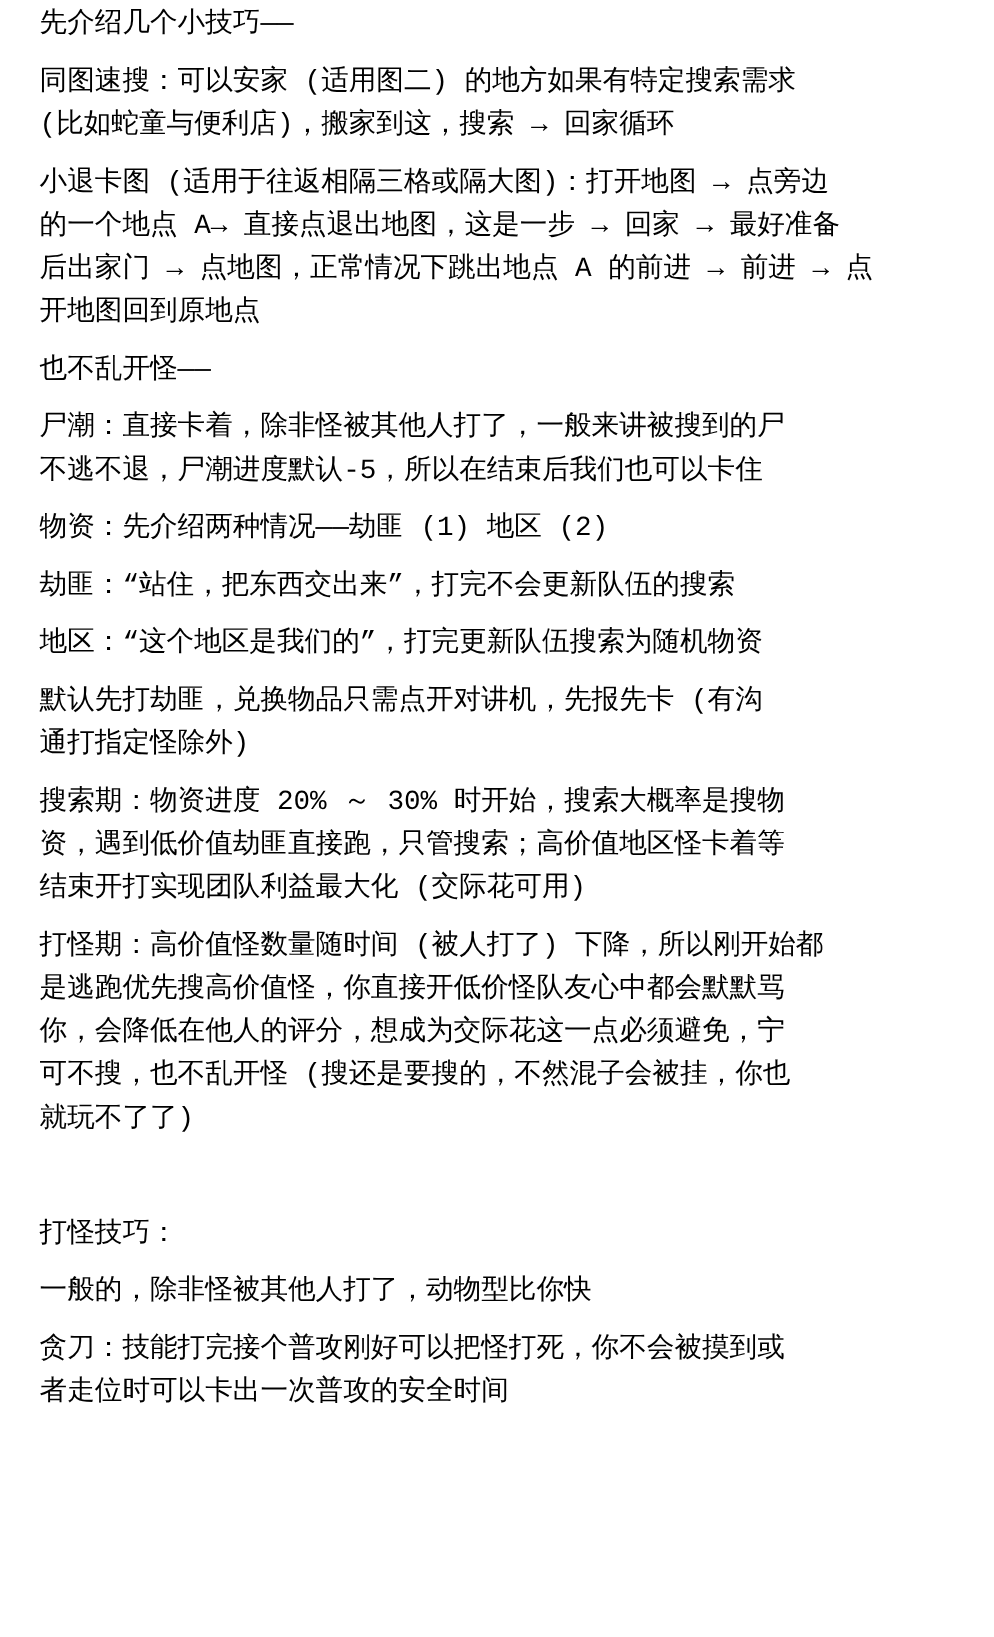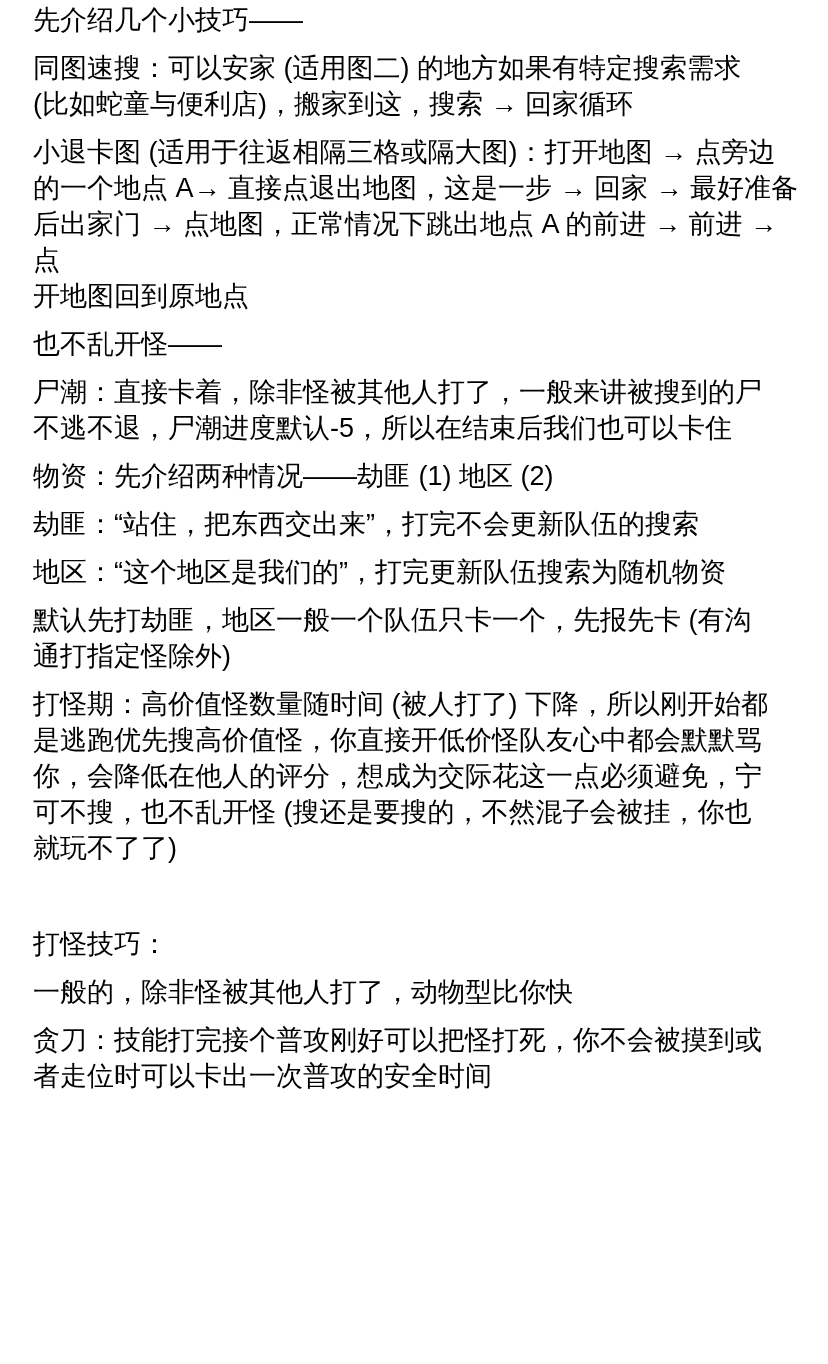--- a/index.html
+++ b/index.html
@@ -12,26 +12,27 @@
     height: 1364px;
     overflow: hidden;
     color: #000000;
     font-family: "Liberation Sans", "DejaVu Sans", sans-serif;
   }
   .doc {
     padding: 2px 28px 0 33px;
   }
   .doc p {
     margin: 0 0 12px 0;
-    font-size: 27px;
+    font-size: 23px;
     line-height: 36px;
     font-weight: 400;
     letter-spacing: 0;
     white-space: pre-wrap;
     word-break: break-all;
+    font-family: Liberation Mono, monospace;
   }
   .blank-line {
     height: 48px;
   }
 </style>
 </head>
 <body>
 
 <div class="doc">
   <p>先介绍几个小技巧——</p>
@@ -40,22 +41,25 @@
   <p>小退卡图 (适用于往返相隔三格或隔大图)：打开地图 → 点旁边
 的一个地点 A→ 直接点退出地图，这是一步 → 回家 → 最好准备
 后出家门 → 点地图，正常情况下跳出地点 A 的前进 → 前进 → 点
 开地图回到原地点</p>
   <p>也不乱开怪——</p>
   <p>尸潮：直接卡着，除非怪被其他人打了，一般来讲被搜到的尸
 不逃不退，尸潮进度默认-5，所以在结束后我们也可以卡住</p>
   <p>物资：先介绍两种情况——劫匪 (1) 地区 (2)</p>
   <p>劫匪：“站住，把东西交出来”，打完不会更新队伍的搜索</p>
   <p>地区：“这个地区是我们的”，打完更新队伍搜索为随机物资</p>
-  <p>默认先打劫匪，地区一般一个队伍只卡一个，先报先卡 (有沟
+  <p>默认先打劫匪，兑换物品只需点开对讲机，先报先卡 (有沟
 通打指定怪除外)</p>
+  <p>搜索期：物资进度 20% ～ 30% 时开始，搜索大概率是搜物
+资，遇到低价值劫匪直接跑，只管搜索；高价值地区怪卡着等
+结束开打实现团队利益最大化 (交际花可用)</p>
   <p>打怪期：高价值怪数量随时间 (被人打了) 下降，所以刚开始都
 是逃跑优先搜高价值怪，你直接开低价怪队友心中都会默默骂
 你，会降低在他人的评分，想成为交际花这一点必须避免，宁
 可不搜，也不乱开怪 (搜还是要搜的，不然混子会被挂，你也
 就玩不了了)</p>
   <div class="blank-line"></div>
   <p>打怪技巧：</p>
   <p>一般的，除非怪被其他人打了，动物型比你快</p>
   <p>贪刀：技能打完接个普攻刚好可以把怪打死，你不会被摸到或
 者走位时可以卡出一次普攻的安全时间</p>

